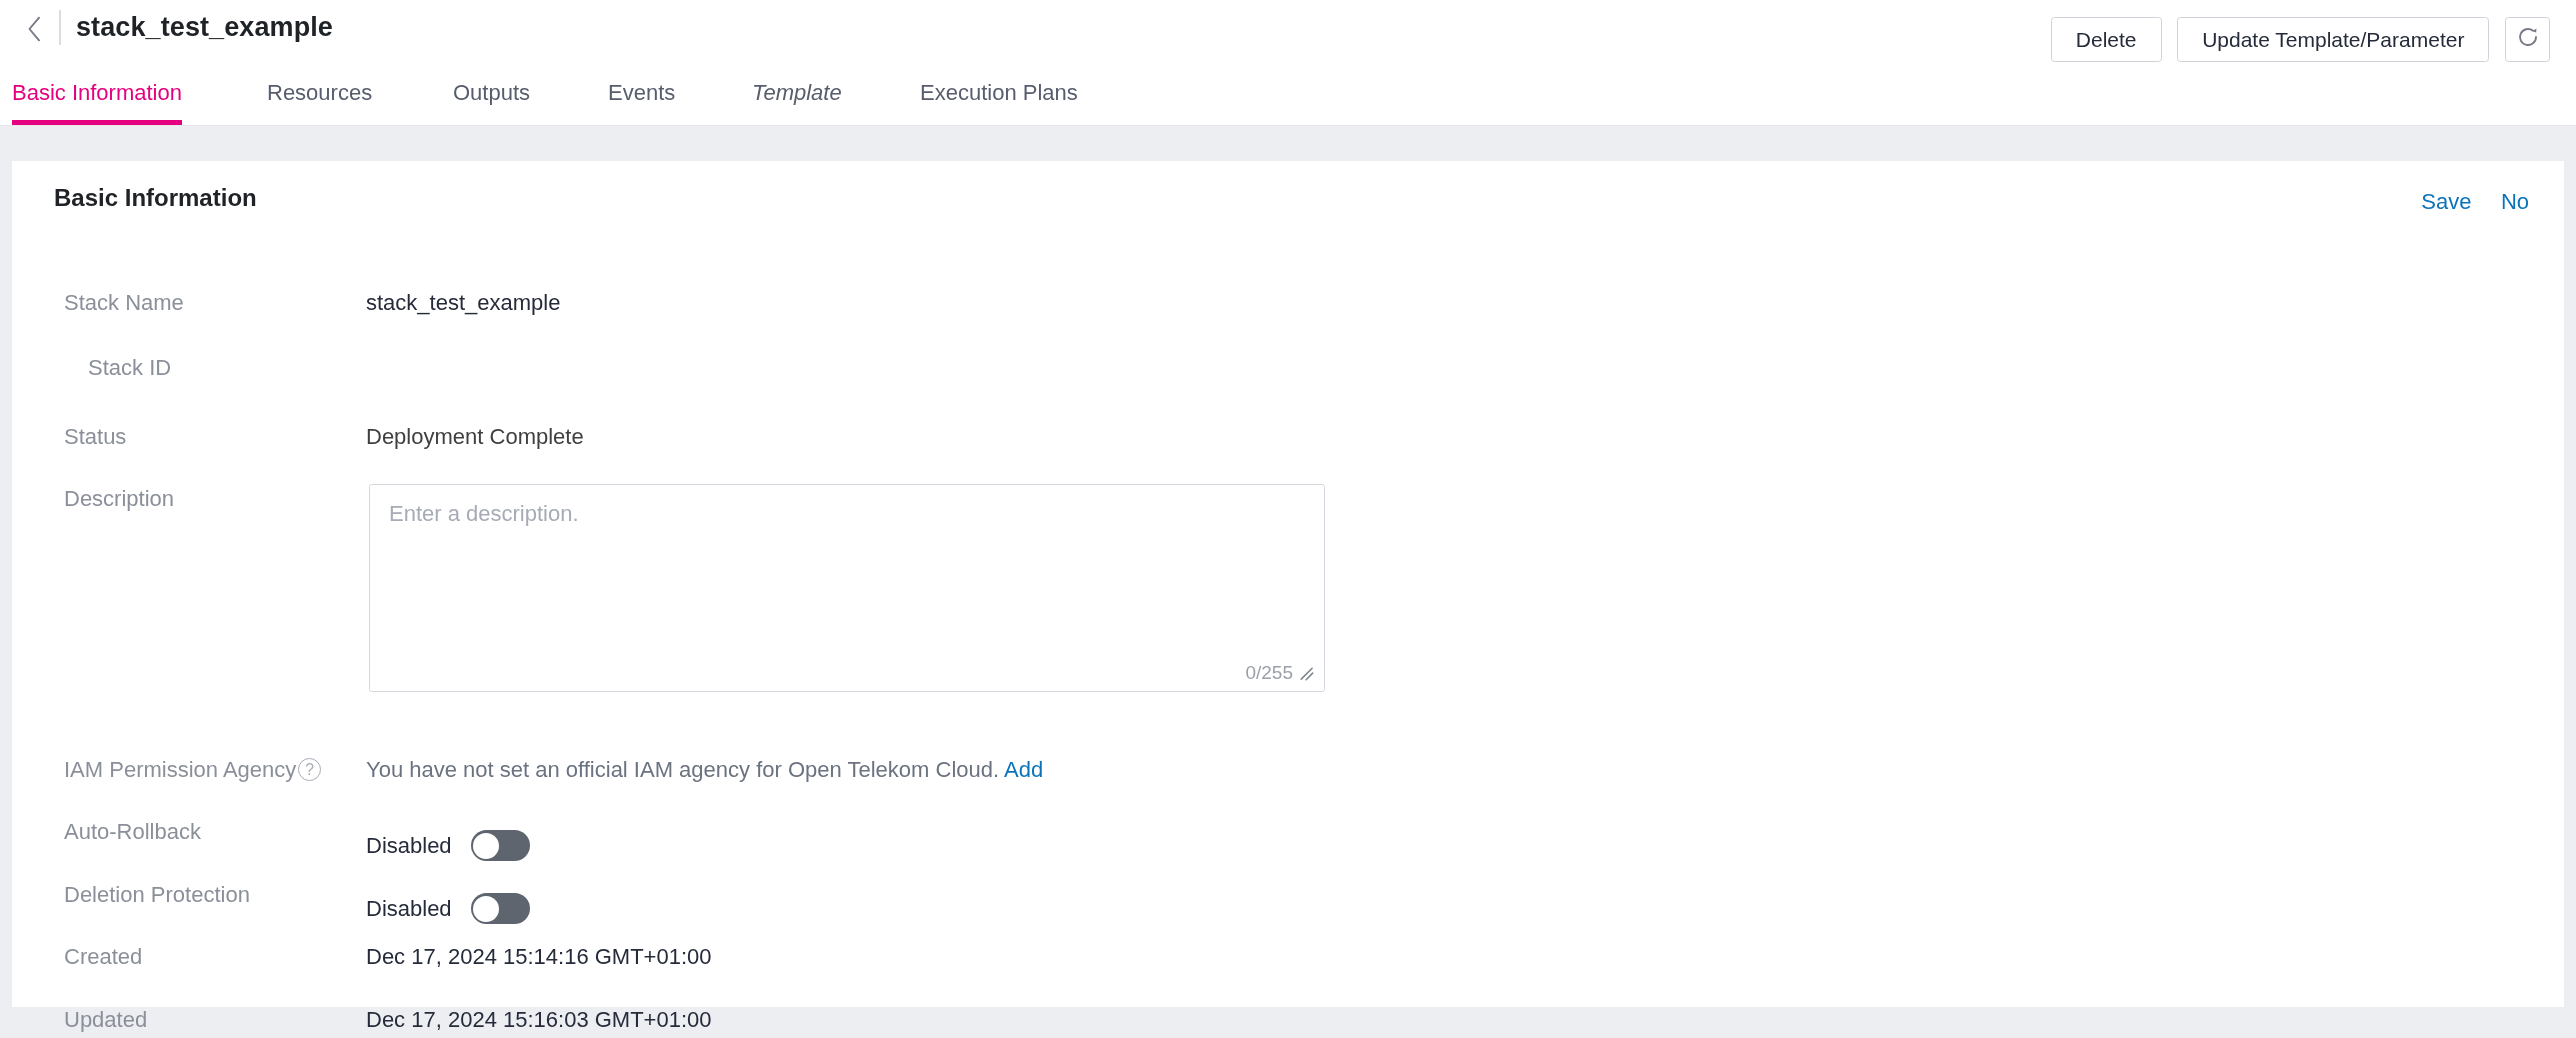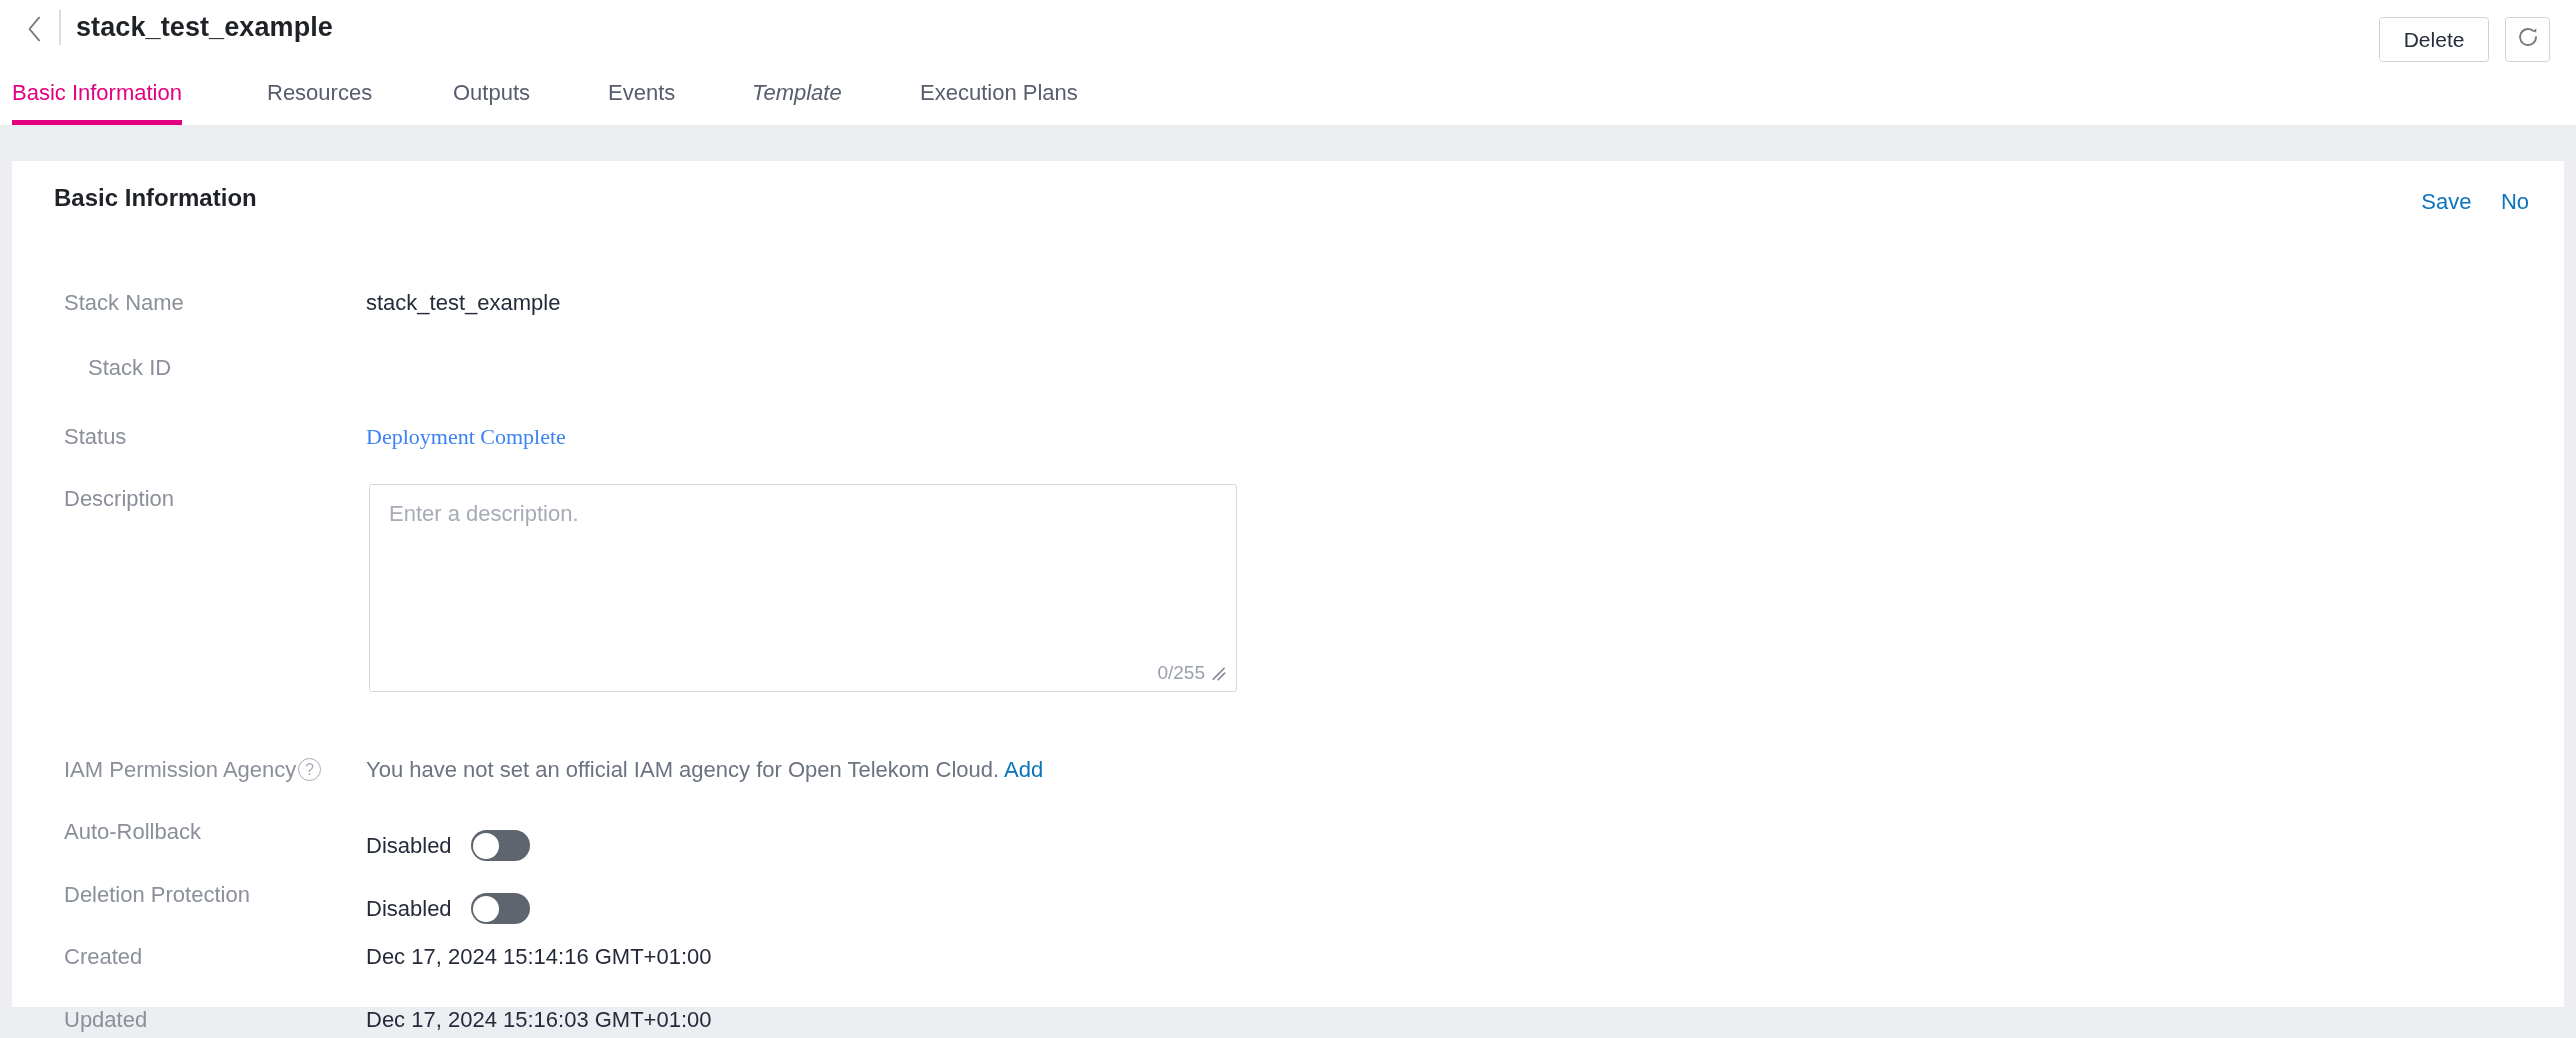--- a/index.html
+++ b/index.html
@@ -183,21 +183,21 @@
     white-space: nowrap;
   }
   .row-value {
     position: absolute;
     left: 344px;
     font-size: 22px;
     color: #252b3a;
     line-height: 29.5px;
     white-space: nowrap;
   }
-  .value-green { color: #3b82f6; font-family: Liberation Serif, serif; }
+  .value-green { color: #404040; }
   .value-muted { color: #6b7280; }
 
   .help-icon {
     position: absolute;
     width: 23.4px; height: 23.4px;
     border: 1.3px solid #a6abb5;
     border-radius: 50%;
     color: #a6abb5;
     font-size: 15.6px;
     line-height: 22px;
@@ -211,21 +211,21 @@
     display: inline-block;
     vertical-align: middle;
     margin-left: 12px;
     cursor: pointer;
   }
 
   
   .textarea-wrap {
     position: absolute;
     left: 347px;
-    width: 868px;
+    width: 956px;
     height: 208px;
     border: 0.9px solid #d4d7dd;
     border-radius: 2.6px;
     box-sizing: border-box;
     background: #fff;
   }
   .textarea-wrap textarea {
     position: absolute;
     left: 0; top: 0;
     width: 100%;
@@ -302,20 +302,21 @@
           <svg width="17.4" height="28" viewBox="0 0 20 32" fill="none">
             <path d="M15 3 L4 16 L15 29" stroke="#767b85" stroke-width="2.2" fill="none" stroke-linecap="round" stroke-linejoin="round"></path>
           </svg>
         </span>
       </div>
       <div class="title-divider"></div>
       <div class="page-title">stack_test_example</div>
 
       <div class="header-actions">
         <button class="btn">Delete</button>
+        <button class="btn">Update Template/Parameter</button>
         <button class="btn btn-icon">
           <span>
             <svg width="24" height="24" viewBox="0 0 24 24" fill="none">
               <path d="M20 12a8 8 0 1 1-3.2-6.4" stroke="#767b85" stroke-width="1.9" fill="none" stroke-linecap="round"></path>
               <path d="M20.4 3.4 L20.2 7.6 L16.2 6.3 Z" fill="#767b85"></path>
             </svg>
           </span>
         </button>
       </div>
     </div>

